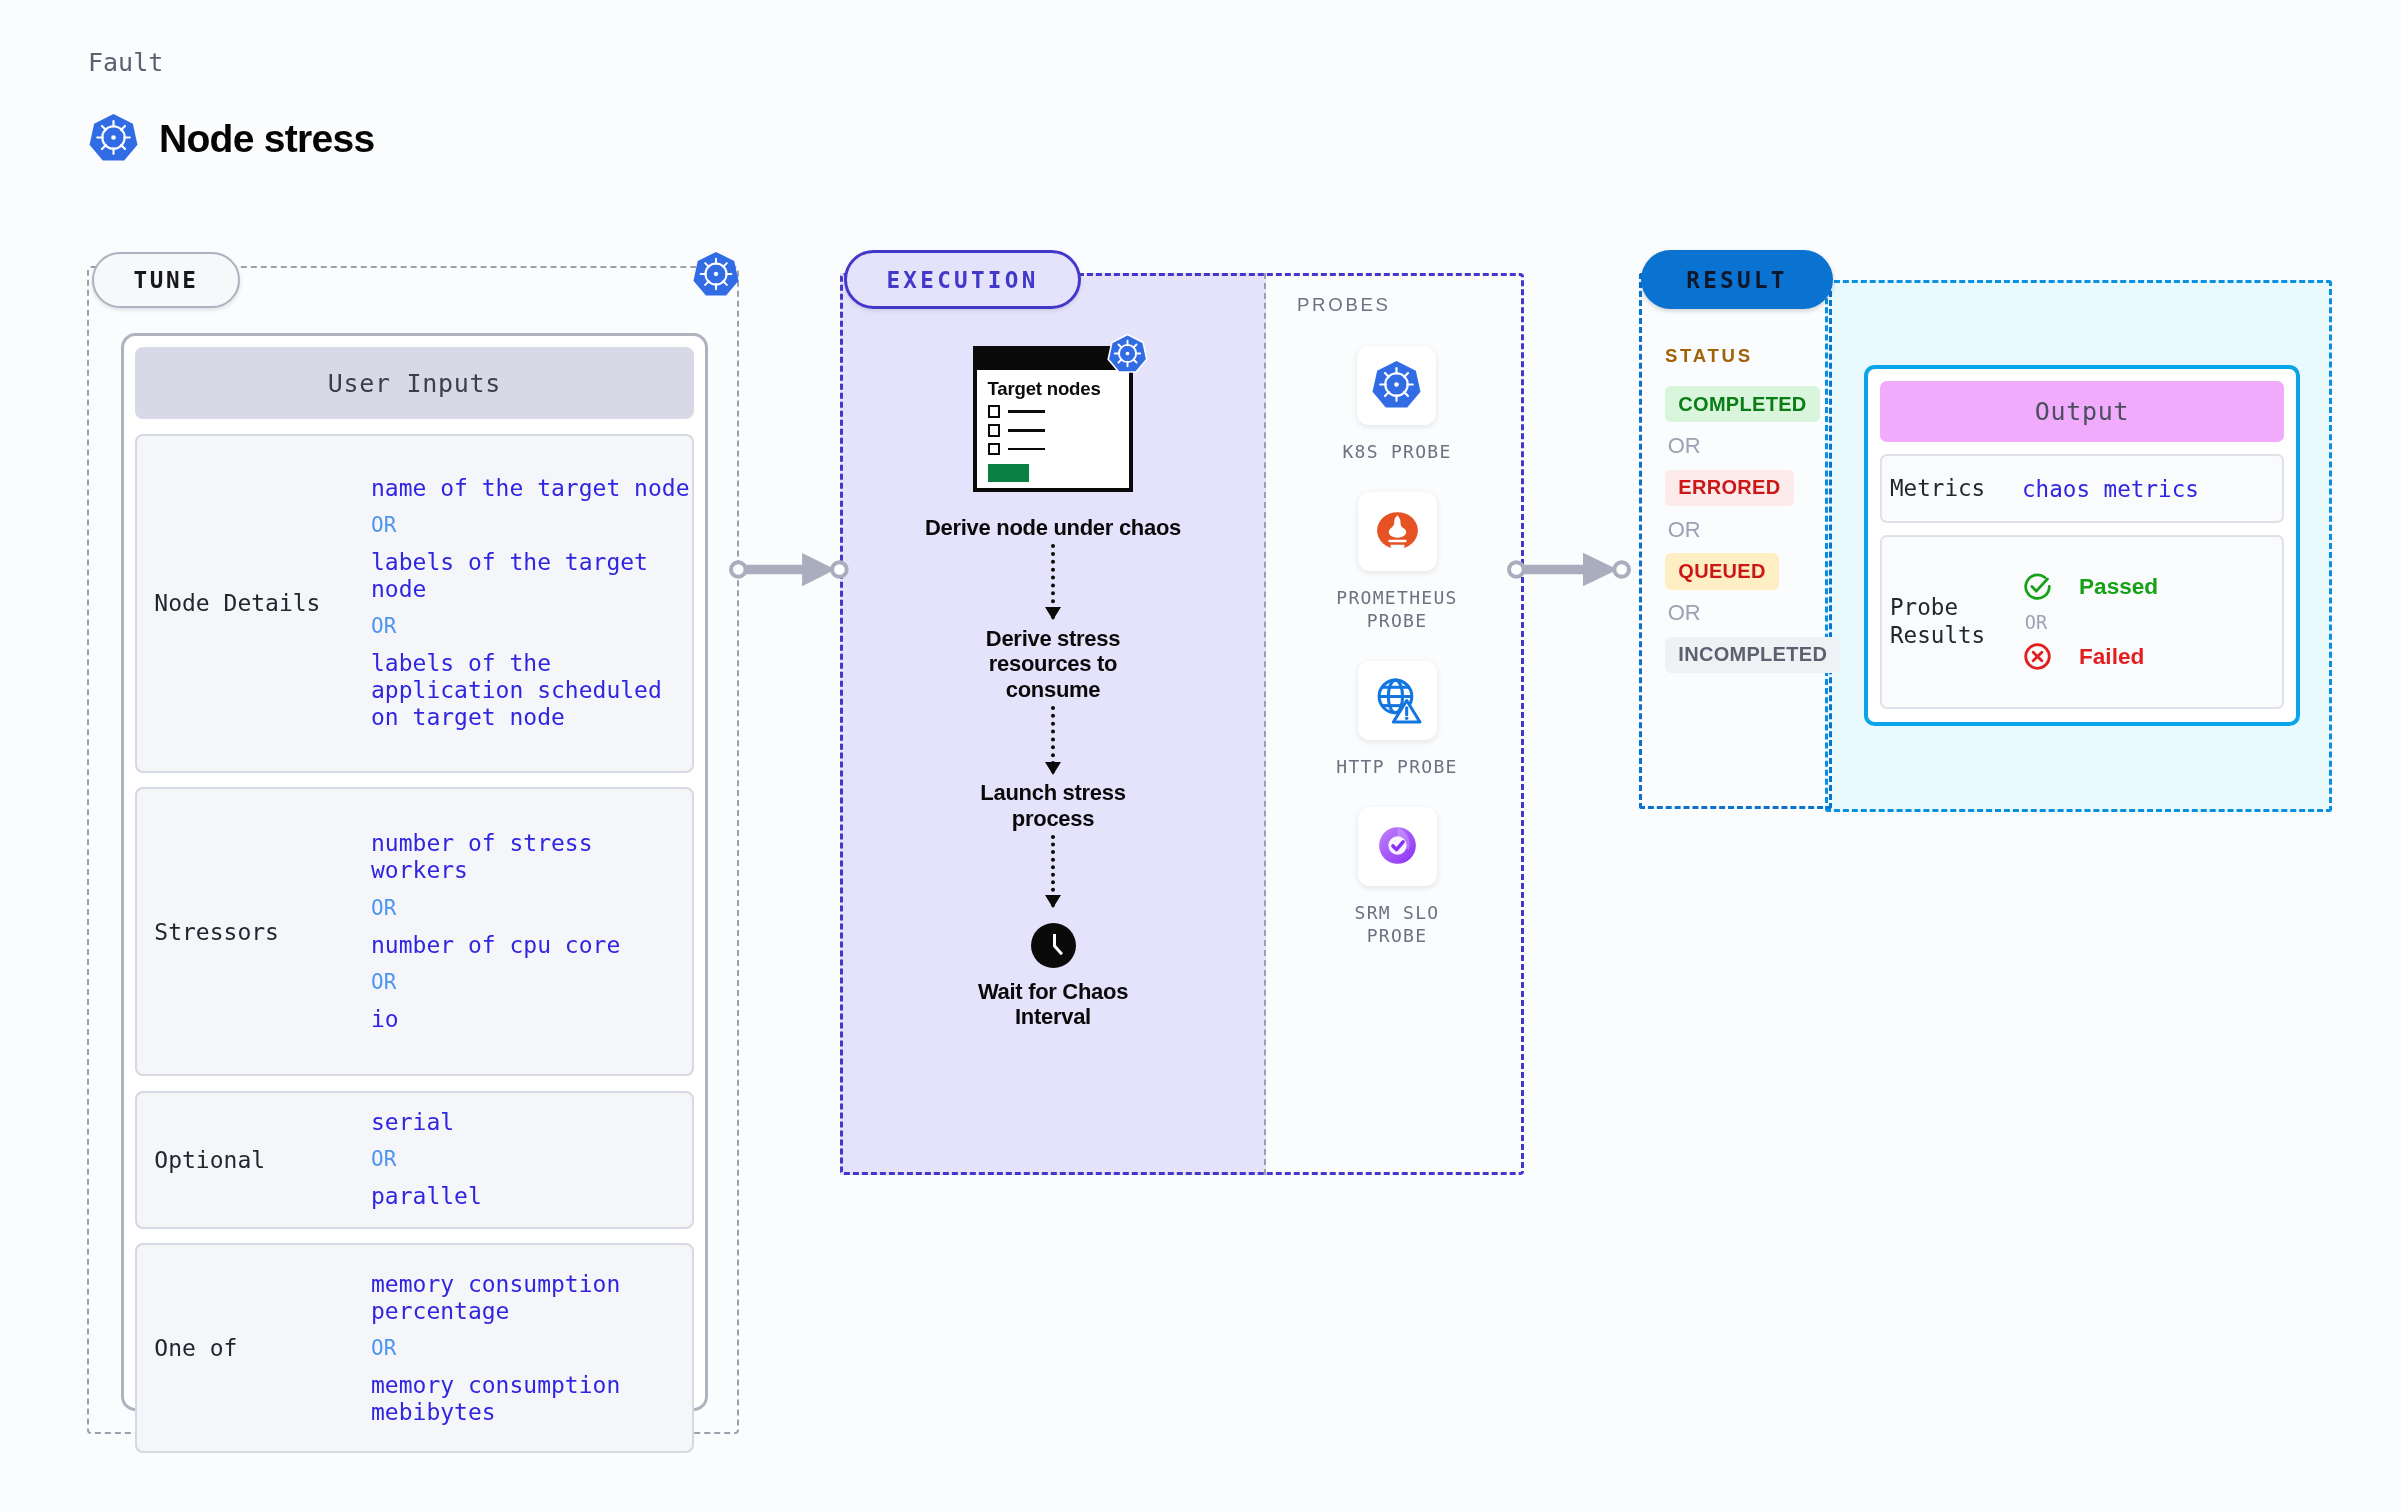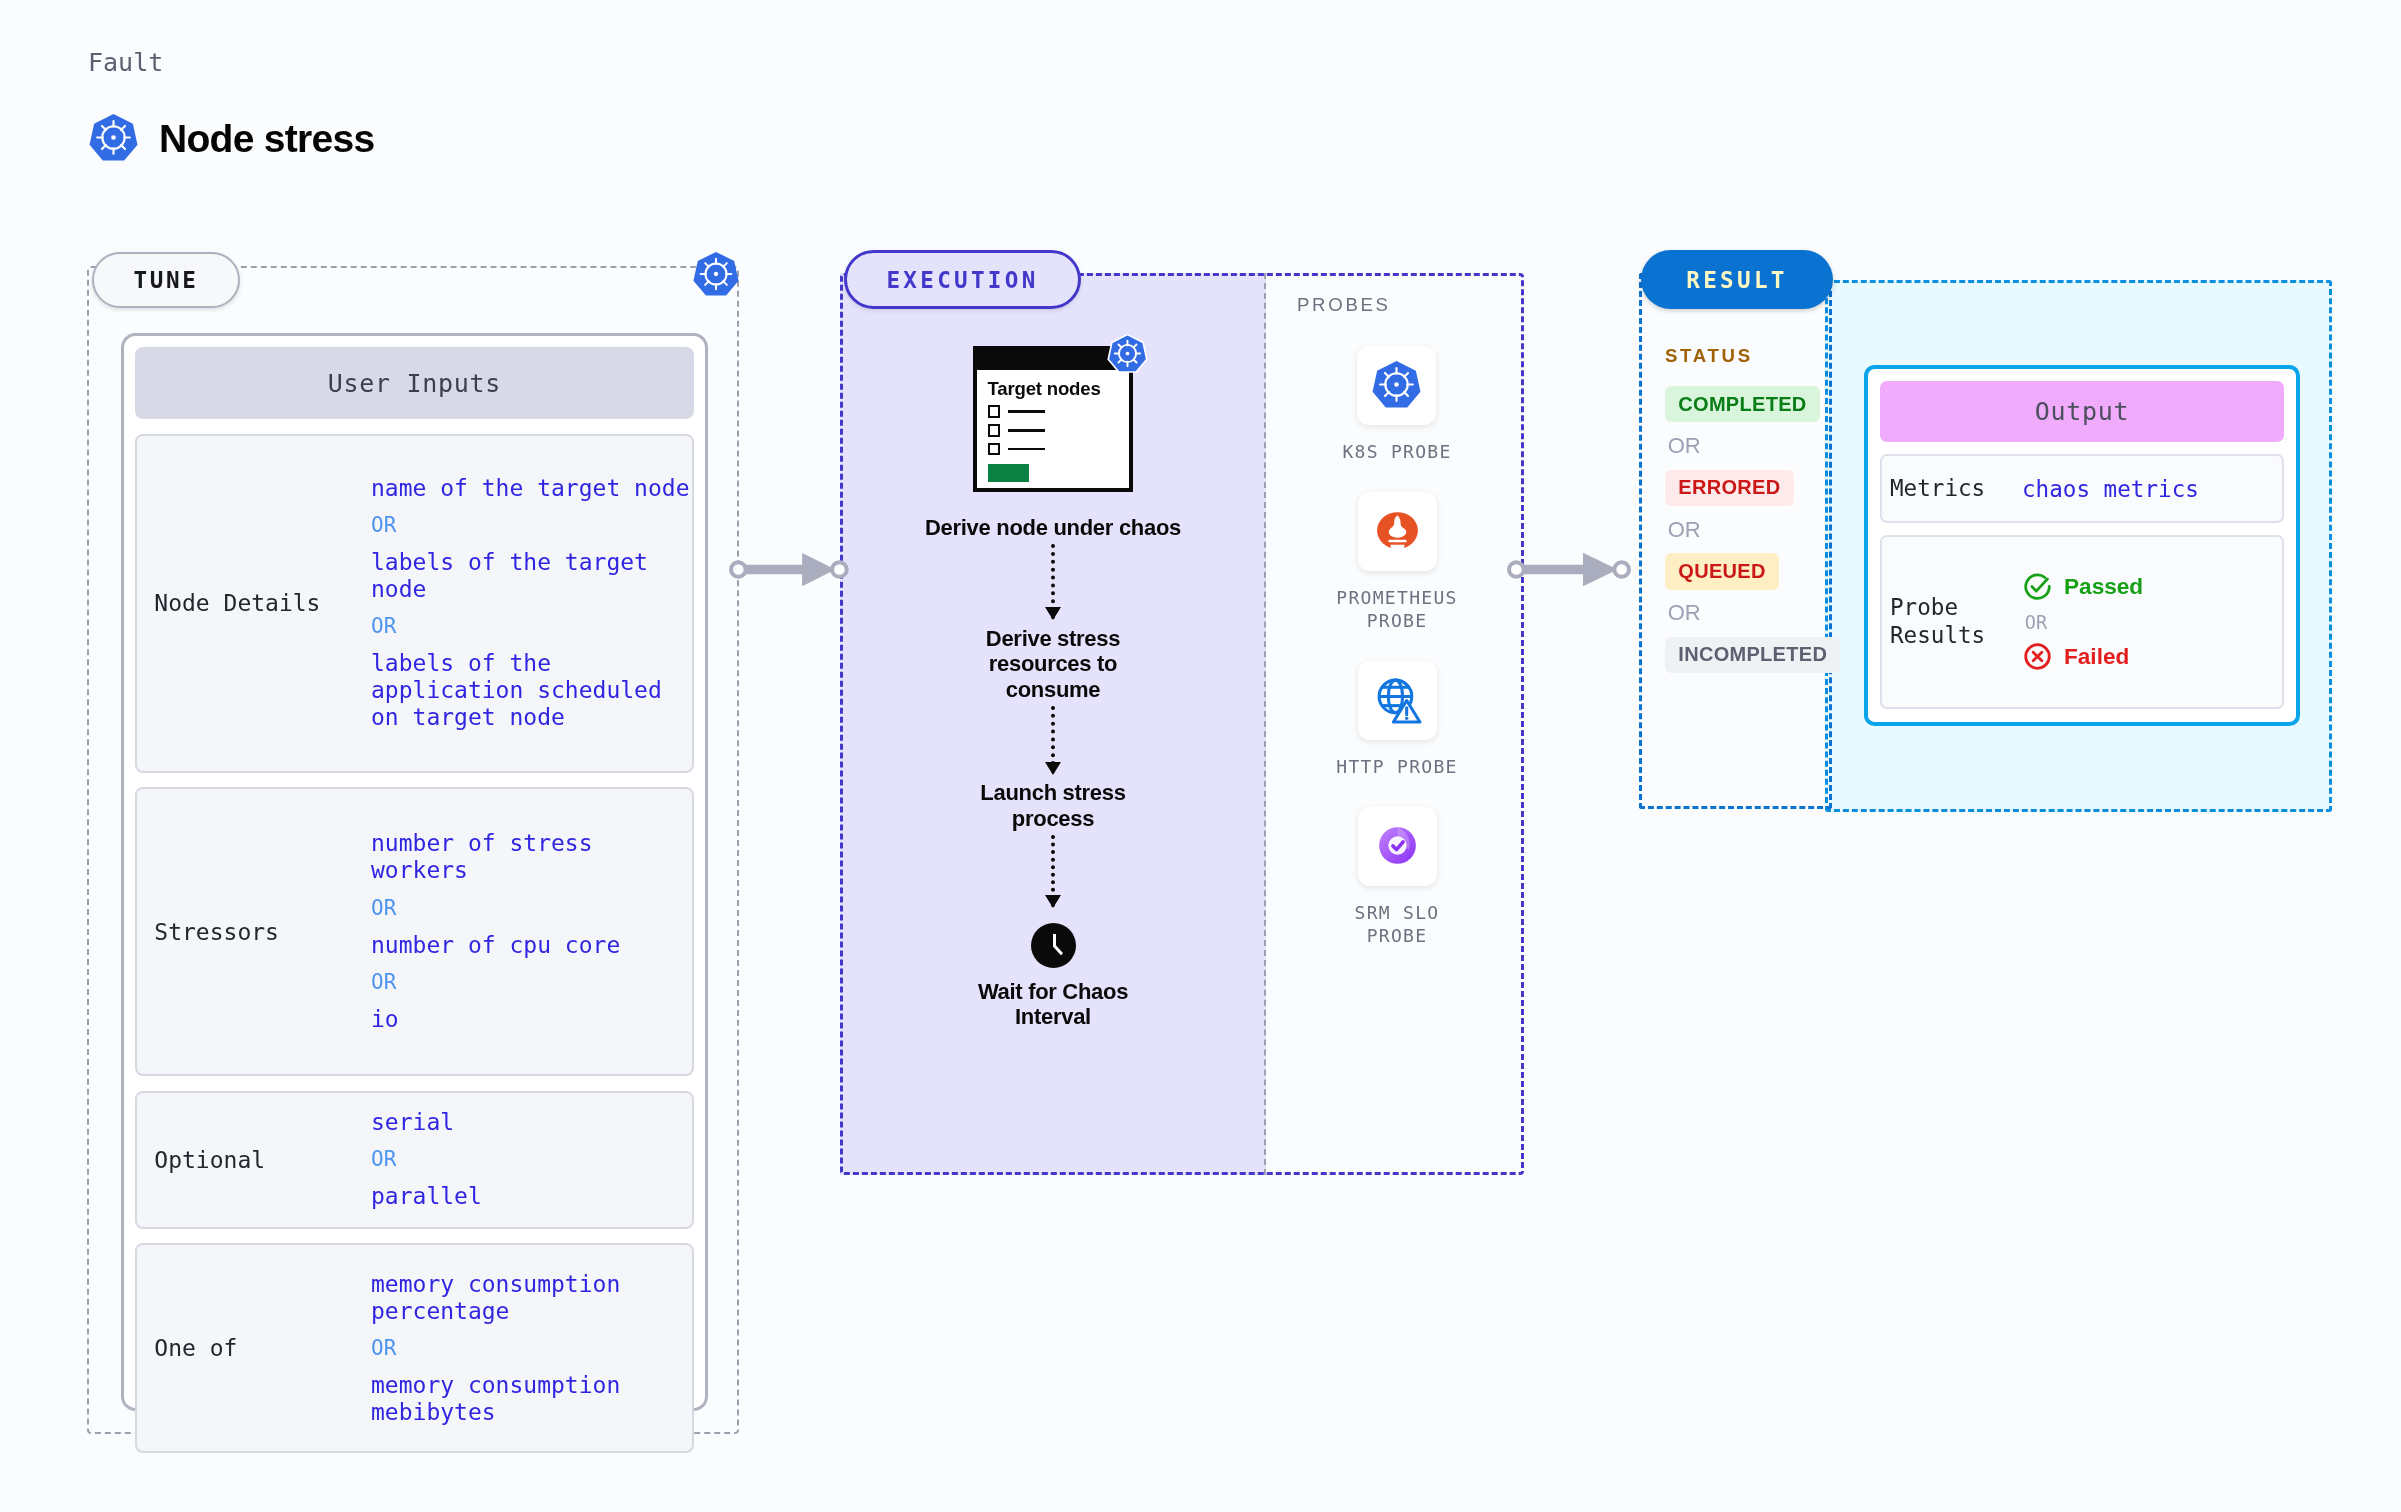--- a/index.html
+++ b/index.html
@@ -68,21 +68,21 @@
     color: #4338ca;
     font-size: 22.6px;
     letter-spacing: 3.3px;
     box-shadow: 0 2px 4.7px rgba(0,0,0,.10);
   }
   #result-pill {
     left: 1641px; top: 250px;
     width: 192px; height: 59px;
     border: none;
     background: #0a72d0;
-    color: #fef9c3;
+    color: #0f172a;
     font-size: 22.6px;
     letter-spacing: 3.3px;
     box-shadow: 0 2px 5.3px rgba(0,0,0,.18);
   }
 
   
   #tune-panel {
     position: absolute;
     left: 87px; top: 266px;
     width: 652px; height: 1168px;
@@ -393,21 +393,21 @@
     font-size: 22.6px;
     color: #24262e;
     line-height: 1.22;
   }
   .out-row .out-value { flex: 1; }
   .metrics-value {
     font-family: "DejaVu Sans Mono", monospace;
     font-size: 22.6px;
     color: #3025e0;
   }
-  .result-line { display: flex; align-items: center; gap: 11px; }
+  .result-line { display: flex; align-items: center; gap: 26px; }
   .result-line .rl-text { font-size: 22.6px; font-weight: 700; }
   .rl-or {
     font-family: "DejaVu Sans Mono", monospace;
     font-size: 18.6px;
     color: #9ca2b3;
     margin: 8px 0 8px 2.7px;
   }
 </style>
 </head>
 <body>

